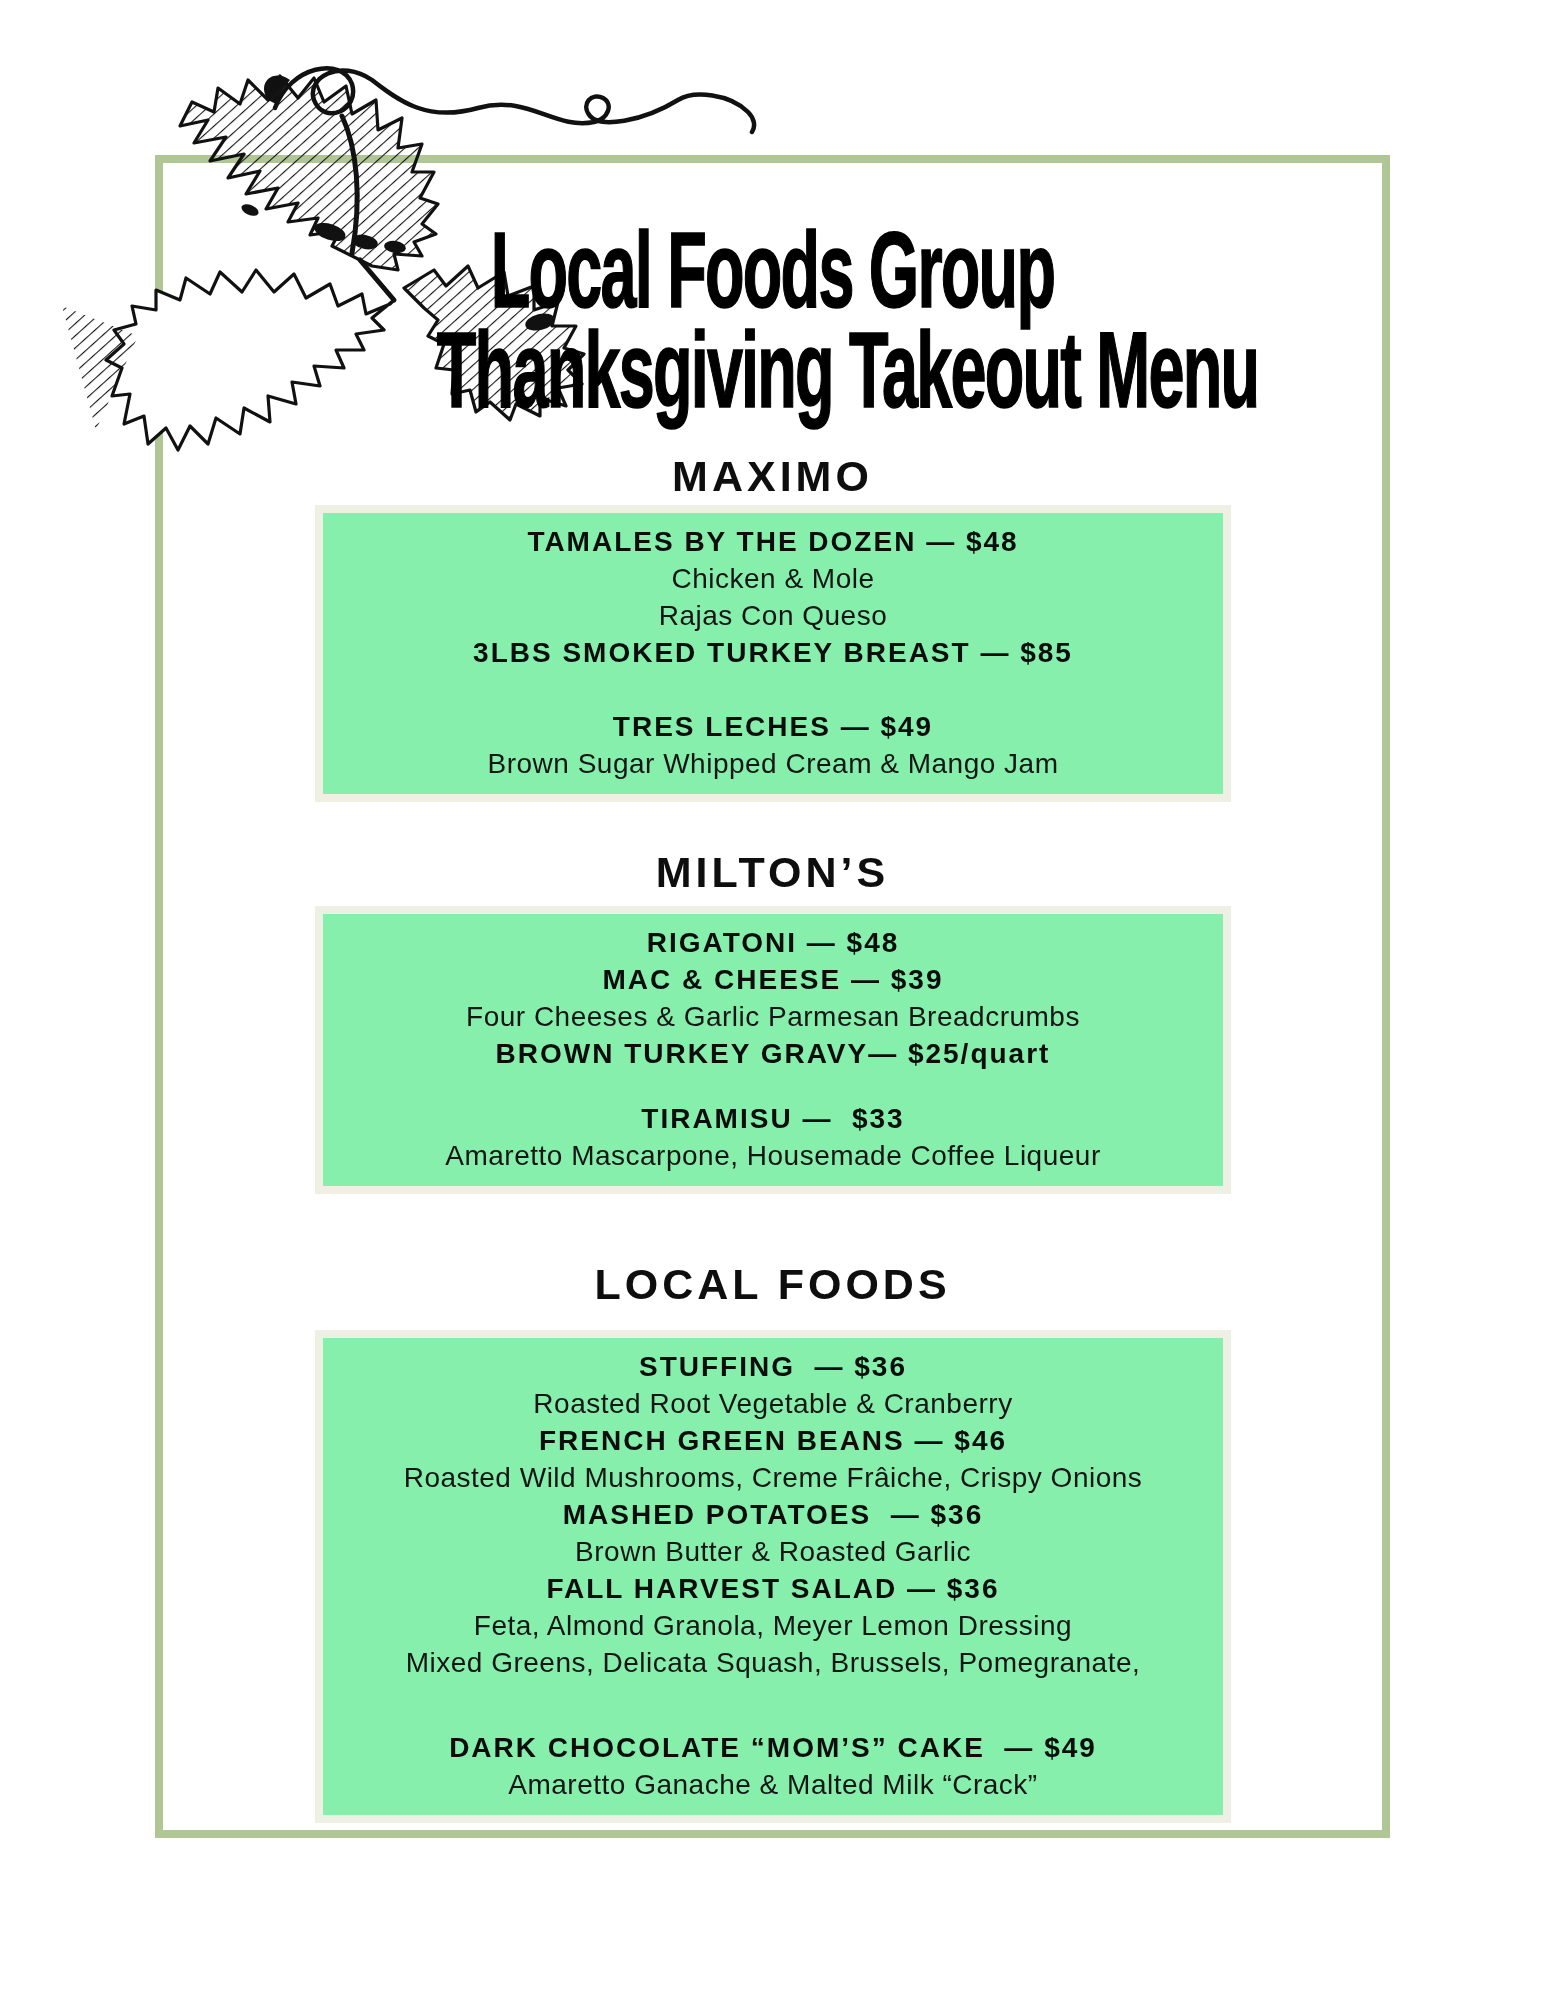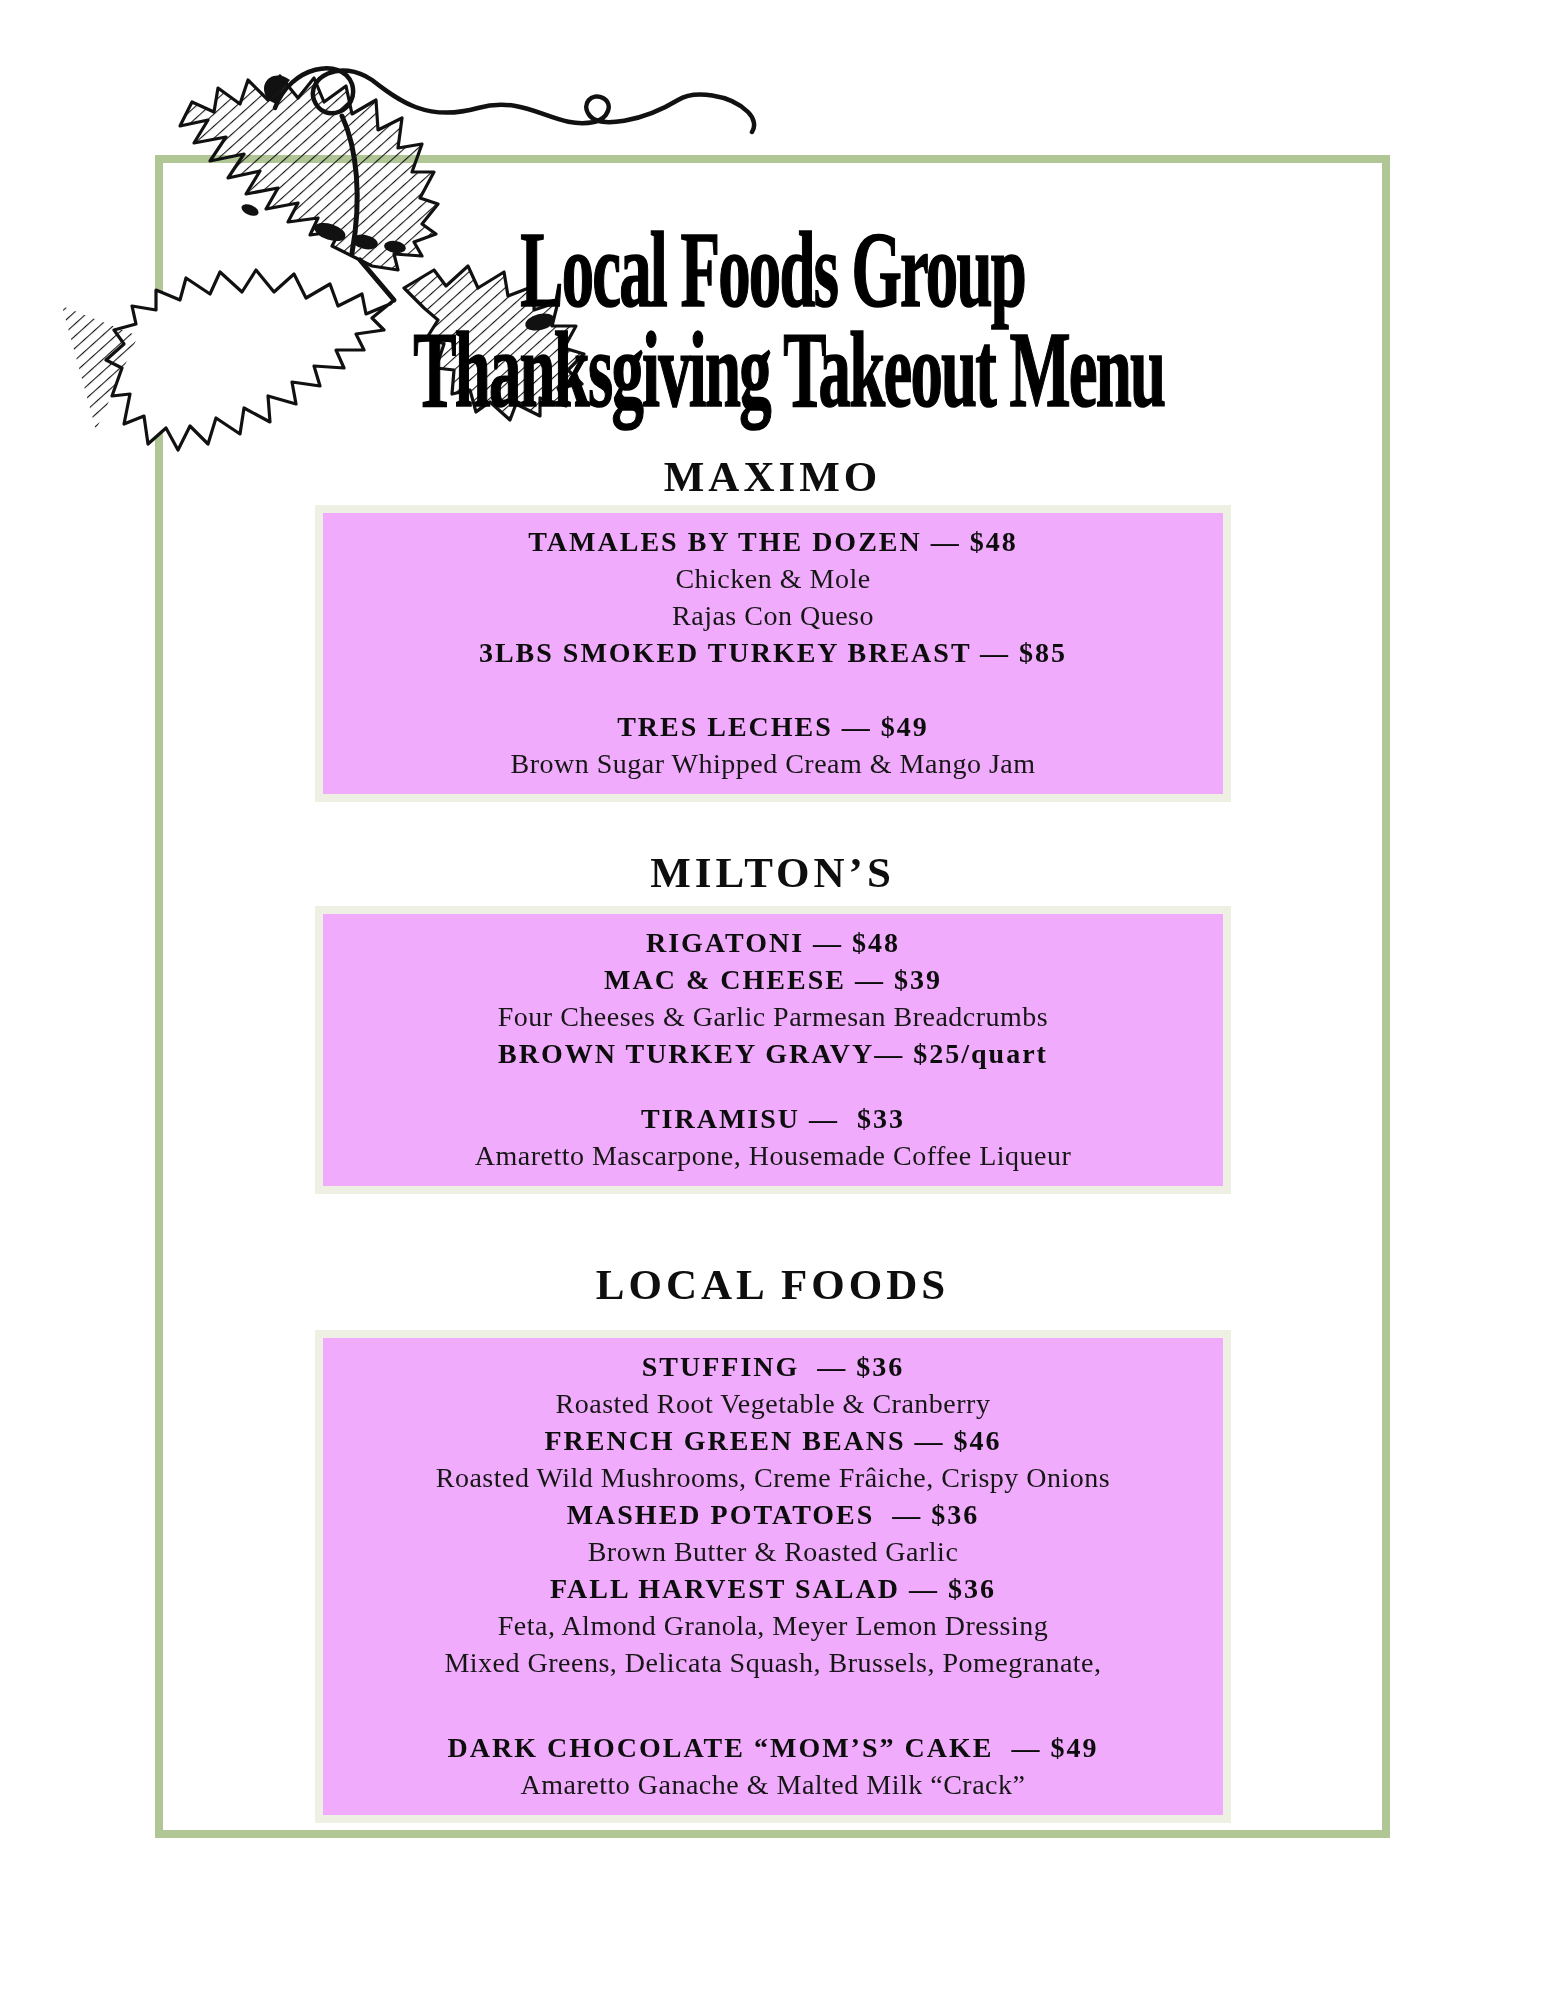--- a/index.html
+++ b/index.html
@@ -1,20 +1,20 @@
 <!DOCTYPE html>
 <html><head>
 <meta charset="utf-8">
 <style>
   html,body{margin:0;padding:0;background:#ffffff;}
   .page{
     position:relative;
     width:1545px;height:2000px;
     background:#ffffff;
-    font-family:Liberation Serif, serif;
+    font-family:Liberation Sans, sans-serif;
     color:#141414;
     overflow:hidden;
   }
   
   .frame{
     position:absolute;
     left:155px;top:155px;
     width:1235px;height:1683px;
     border:8px solid #b0c695;
     box-sizing:border-box;
@@ -64,21 +64,21 @@
     letter-spacing:4px;
     color:#0e0e0e;
     white-space:pre-wrap;
   }
   
   .panel{
     position:absolute;
     left:315px;
     width:916px;
     box-sizing:border-box;
-    background:#f0abfc;
+    background:#86efac;
     border:8px solid #edf0e2;
     padding:10px 10px 12px;
     text-align:center;
     z-index:2;
   }
   .line{
     line-height:37px;
     font-size:28px;
     letter-spacing:0.5px;
     color:#161616;

